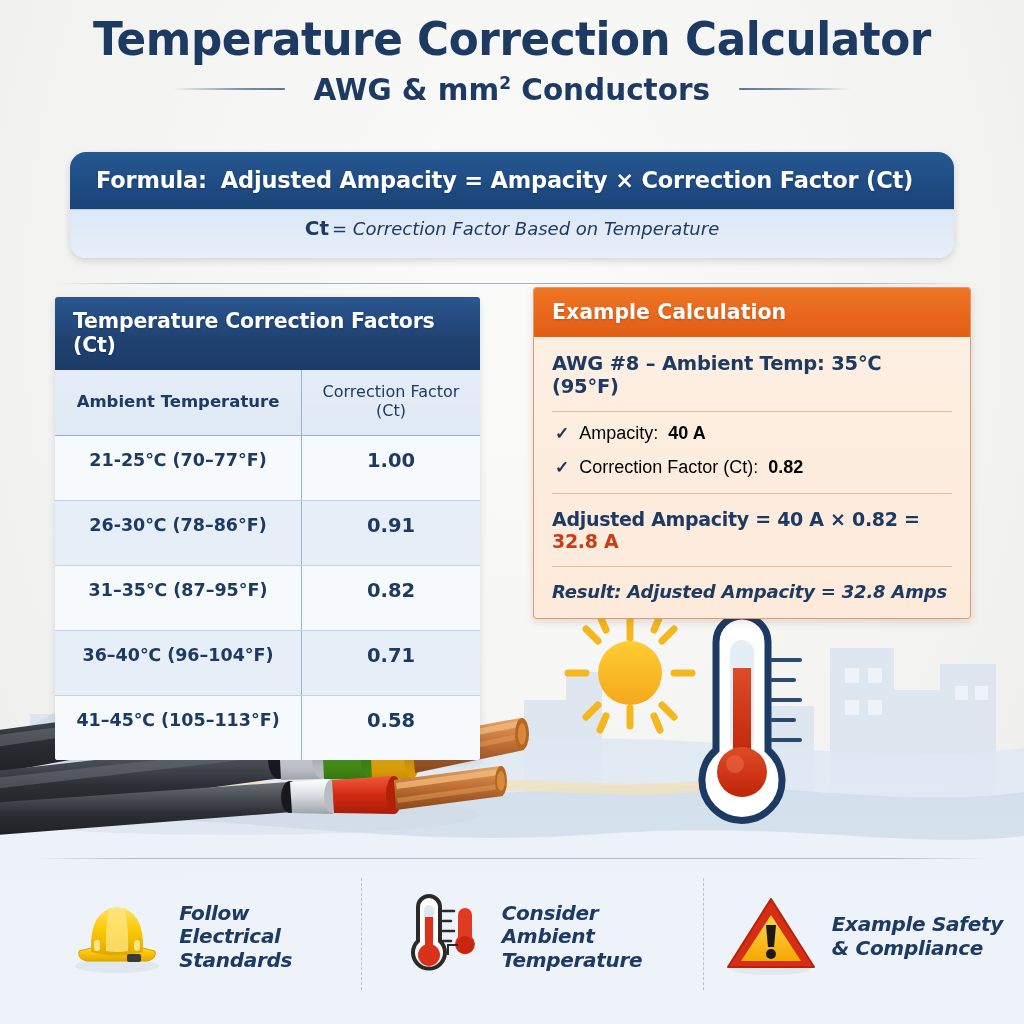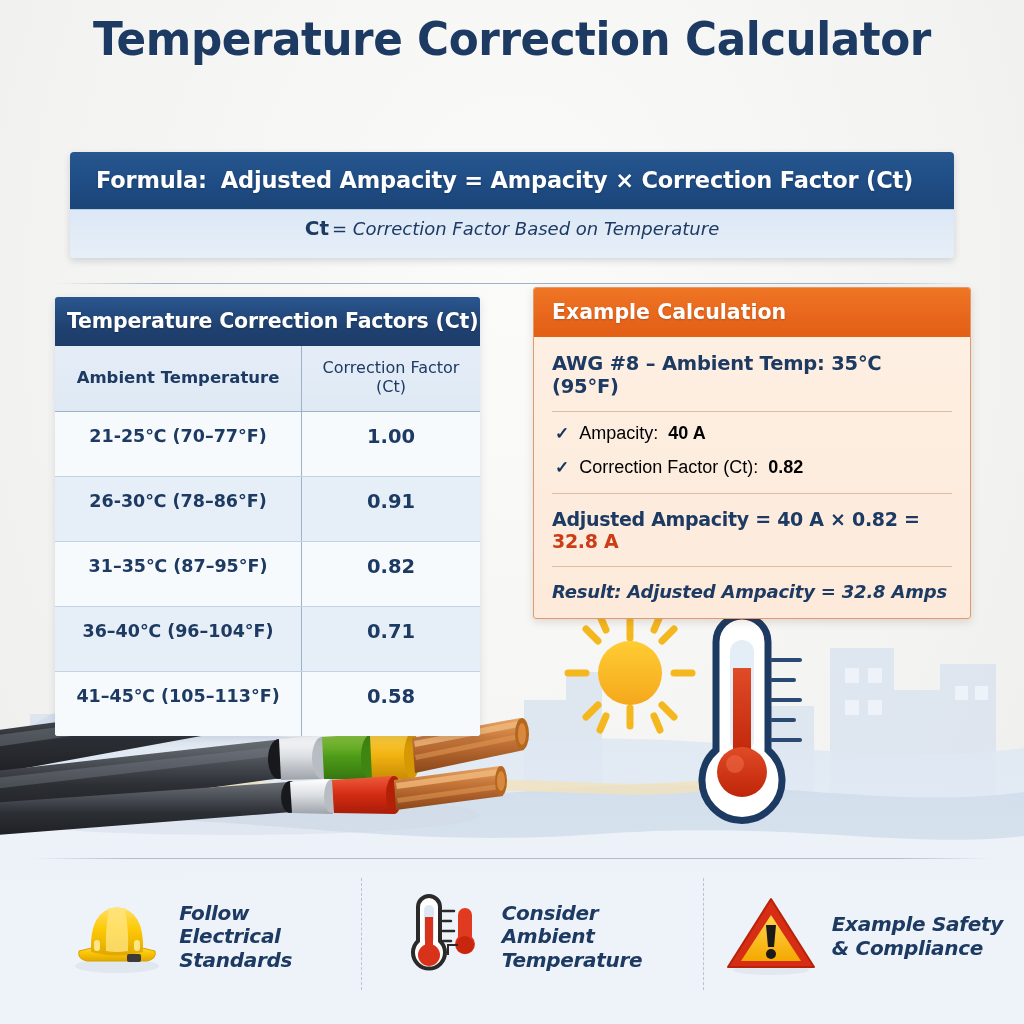--- a/index.html
+++ b/index.html
@@ -58,21 +58,21 @@
     transform: scaleX(0.95);
     white-space: nowrap;
   }
   .sub-title sup { font-size: 0.58em; vertical-align: super; }
 
   
   .formula-card {
     position: absolute;
     left: 70px; top: 152px;
     width: 884px;
-    border-radius: 4px;
+    border-radius: 16px;
     overflow: hidden;
     box-shadow: 0 3px 7px rgba(30,50,80,0.17);
     z-index: 5;
   }
   .formula-top {
     background: linear-gradient(180deg, #27578f 0%, #1f4c84 55%, #1a4578 100%);
     color: #ffffff;
     padding: 15px 26px 16px;
     font-size: 22.5px;
     font-weight: bold;
@@ -117,21 +117,21 @@
     border-radius: 3px;
     overflow: hidden;
     background: #f4f8fc;
   }
   .table-head {
     background: linear-gradient(180deg, #2a5690 0%, #204271 60%, #1c3c68 100%);
     color: #fff;
     font-size: 20.5px;
     font-weight: bold;
     font-family: "DejaVu Sans", sans-serif;
-    padding: 12px 0 13px 12px;
+    padding: 12px 0 13px 18px;
     letter-spacing: -0.2px;
     text-shadow: 0 1px 2px rgba(0,0,0,0.25);
   }
   table.ct-table {
     width: 100%;
     border-collapse: collapse;
     table-layout: fixed;
   }
   table.ct-table th, table.ct-table td {
     font-family: "DejaVu Sans", sans-serif;
@@ -317,20 +317,25 @@
     <path d="M0 828 C 200 800 360 852 600 834 C 790 820 900 850 1024 836 L1024 1024 L0 1024 Z" fill="#f0f4f9" opacity="0.9"></path>
 
     <path d="M0 790 C 130 762 250 800 400 788 C 520 778 610 796 700 786" stroke="#f3e2b8" stroke-width="11" fill="none" opacity="0.75"></path>
 
     <path d="M300 700 C 200 680 90 700 30 742" stroke="#c6d6e8" stroke-width="26" fill="none" opacity="0.45"></path>
   </svg>
 </div>
 
 <div class="header">
   <div class="main-title">Temperature Correction Calculator</div>
+  <div class="subtitle-row">
+    <div class="sub-rule"></div>
+    <div class="sub-title"><span>AWG &amp; mm</span><sup>2</sup><span> Conductors</span></div>
+    <div class="sub-rule right"></div>
+  </div>
 </div>
 
 <div class="formula-card">
   <div class="formula-top">
     <span class="lead">Formula:</span><span>Adjusted Ampacity = Ampacity × Correction Factor (Ct)</span>
   </div>
   <div class="formula-bottom">
     <span class="ct">Ct</span><span>= Correction Factor Based on Temperature</span>
   </div>
 </div>

